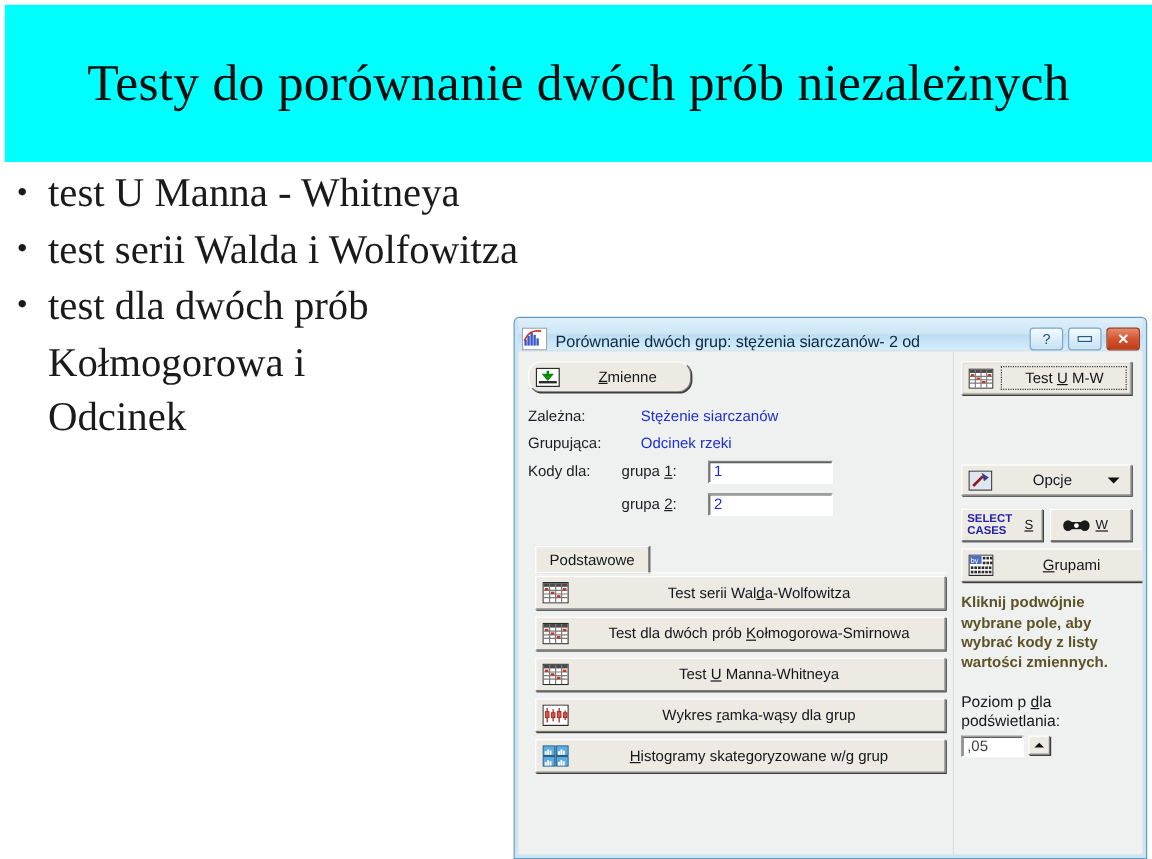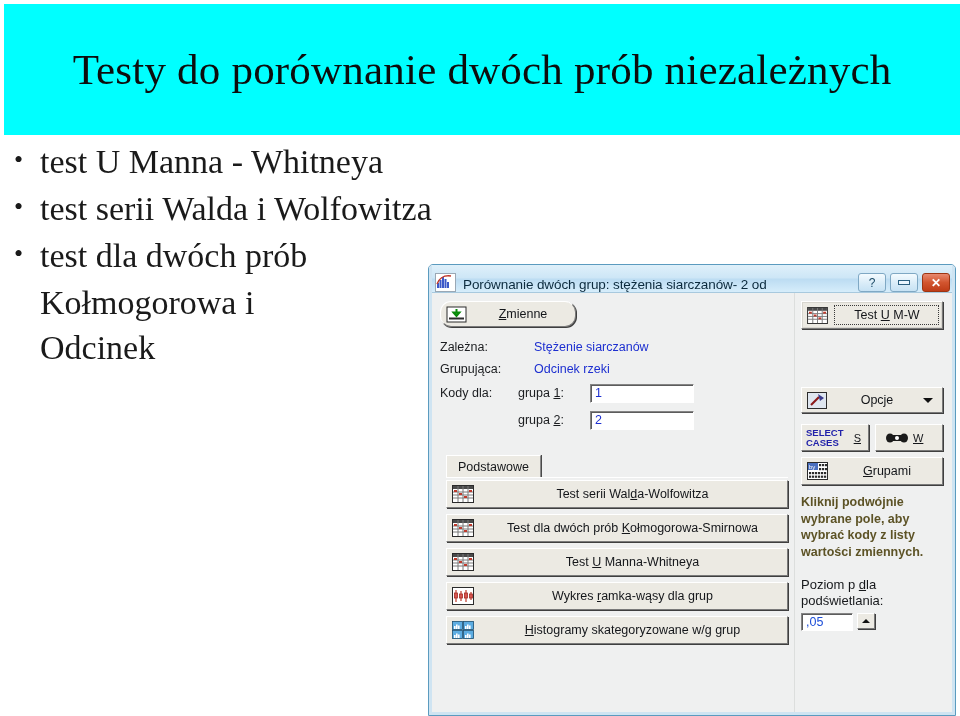--- a/index.html
+++ b/index.html
@@ -167,33 +167,33 @@
     border:1px dotted #3a3a3a;
   }
   .btn-opcje{width:142px;height:26px;}
   .caret{
     width:0;height:0;border-left:5px solid transparent;border-right:5px solid transparent;
     border-top:5px solid #111;margin-right:9px;
   }
   .two-up{display:flex;gap:6px;margin-bottom:6px;}
   .btn-sel{width:68px;height:27px;}
   .btn-w{width:68px;height:27px;}
-  .btn-grupami{width:142px;height:28px;}
+  .btn-grupami{width:154px;height:28px;}
   .hint{
     font-size:12.5px;color:#5d5326;line-height:1.33;margin-top:9px;width:140px;font-weight:bold;
   }
   .plabel{
     font-size:13px;color:#16181b;line-height:1.25;margin-top:16px;
   }
   .spin-wrap{display:flex;align-items:flex-start;margin-top:4px;gap:4px;}
   .spin-input{
     width:52px;height:18px;background:#fff;
     border:1px solid #848484;border-right-color:#fff;border-bottom-color:#fff;
     box-shadow:inset 1px 1px 0 #5c5c5c;
-    font-size:12.5px;color:#1d4ed8;padding-left:4px;
+    font-size:12.5px;color:#404040;padding-left:4px;
     display:flex;align-items:center;box-sizing:border-box;
   }
   .spin-btn{
     width:18px;height:16px;background:#eceae3;
     border:1px solid #fff;border-right-color:#7a7a7a;border-bottom-color:#7a7a7a;
     box-shadow:1px 1px 0 #3f3f3f;
     display:flex;align-items:center;justify-content:center;box-sizing:border-box;
   }
   .spin-btn .up{
     width:0;height:0;border-left:4px solid transparent;border-right:4px solid transparent;

